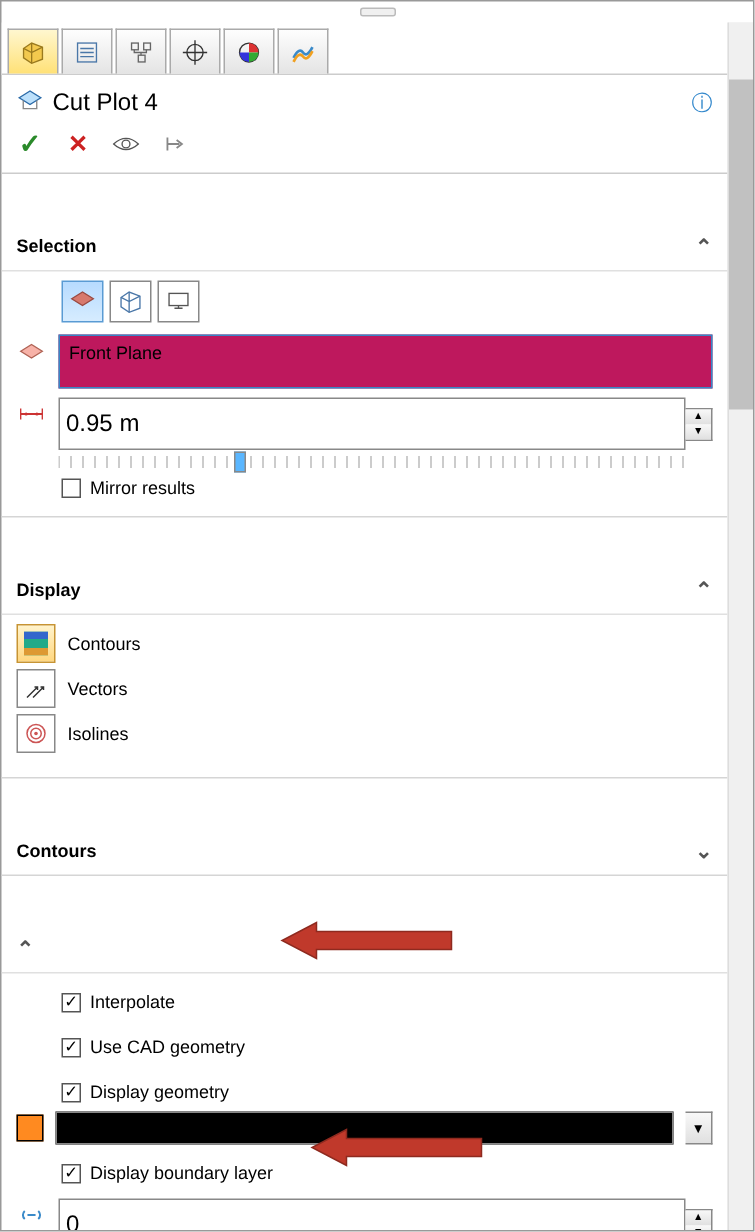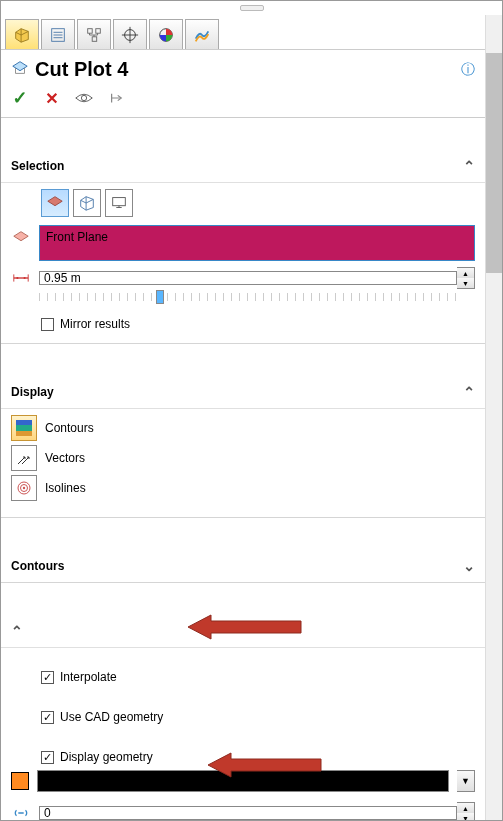--- a/index.html
+++ b/index.html
@@ -11,21 +11,21 @@
   .scroll-thumb { width: 100%; background: #c1c1c1; margin-top: 20px; height: 220px; }
   .scroll-arrow { height: 18px; background: #f0f0f0; }
 
   .toolbar { background: #fff; border-bottom: 1px solid #ccc; padding: 4px 4px 0 4px; display: flex; gap: 0; }
   .tool-btn { width: 34px; height: 30px; border: 1px solid #aaa; border-bottom: none; background: linear-gradient(#fefefe,#e4e4e4); display: flex; align-items: center; justify-content: center; margin-right: 2px; cursor: pointer; }
   .tool-btn.active { background: linear-gradient(#fff7cf,#ffe177); }
   .tool-btn svg { width: 18px; height: 18px; }
 
   .title-row { display: flex; align-items: center; padding: 8px 10px 4px 10px; }
   .title-row .cut-icon { margin-right: 6px; }
-  .title-row .title { font-size: 20px; font-weight: 700; flex: 1; }
+  .title-row .title { font-size: 16px; font-weight: 400; flex: 1; }
   .help-icon { color: #3388cc; font-size: 14px; cursor: pointer; }
 
   .action-row { display: flex; align-items: center; gap: 14px; padding: 4px 10px 10px 10px; border-bottom: 1px solid #ccc; }
   .act { cursor: pointer; width: 18px; height: 18px; display:flex; align-items:center; justify-content:center; }
   .check { color: #2a8a2a; font-size: 18px; font-weight: bold; }
   .cross { color: #cc2222; font-size: 16px; font-weight: bold; }
   .eye svg { width: 20px; height: 14px; }
   .pin svg { width: 18px; height: 14px; }
 
   .section-header { display: flex; align-items: center; padding: 8px 10px; font-weight: 600; font-size: 12px; border-bottom: 1px solid #e0e0e0; cursor: pointer; margin-top: 32px; }
@@ -36,27 +36,27 @@
   .btn-box-row { display: flex; gap: 4px; padding-left: 30px; margin-bottom: 8px; }
   .btn-box { width: 28px; height: 28px; border: 1px solid #888; background: #fff; display:flex; align-items:center; justify-content:center; cursor:pointer; }
   .btn-box.sel { background: linear-gradient(#b7dbff,#d6ecff); border-color:#5a9bd4; }
   .btn-box svg { width:18px; height:18px; }
 
   .row-with-icon { display:flex; align-items:flex-start; gap:8px; margin-bottom:6px; }
   .row-icon { width:20px; display:flex; justify-content:center; padding-top:4px; flex-shrink:0; }
   .row-body { flex:1; }
   .sel-field { height: 36px; border: 1px solid #3787c7; background: #be185d; padding: 4px 6px; font-size:12px; }
   .num-row { display:flex; align-items:center; }
-  .num-input { flex:1; height:14px; border:1px solid #888; padding:0 4px; font-size:12px; }
+  .num-input { flex:1; height:35px; border:1px solid #888; padding:0 4px; font-size:16px; }
   .spinner { width:18px; height:22px; border:1px solid #888; border-left:none; display:flex; flex-direction:column; }
   .spinner div { flex:1; display:flex; align-items:center; justify-content:center; font-size:7px; background:linear-gradient(#f8f8f8,#e0e0e0); cursor:pointer; }
   .slider-track { height:8px; background: repeating-linear-gradient(to right,#ccc 0 1px,transparent 1px 8px); position:relative; margin:4px 18px 0 0; }
   .slider-thumb { position:absolute; top:-3px; left:28%; width:8px; height:14px; background:#59b6ff; border:1px solid #888; }
 
-  .checkbox-row { display:flex; align-items:center; gap:6px; padding-left:30px; margin-top:16px; }
+  .checkbox-row { display:flex; align-items:center; gap:6px; padding-left:30px; margin-top:6px; }
   .checkbox-row.nopad { padding-left: 0; }
   .cb { width:13px; height:13px; border:1px solid #555; display:flex; align-items:center; justify-content:center; font-size:10px; cursor:pointer; }
   .cb.checked::after { content:"✓"; font-size:11px; line-height:1; }
 
   .disp-row { display:flex; align-items:center; gap:8px; margin-bottom:4px; }
   .disp-btn { width:26px; height:26px; border:1px solid #888; background:#fff; display:flex; align-items:center; justify-content:center; cursor:pointer; }
   .disp-btn.orange { background: linear-gradient(#fff3cc,#ffd780); border-color:#c79433; }
   .disp-btn svg { width:16px; height:16px; }
 
   .color-row { display:flex; align-items:center; gap:8px; margin-top:6px; }
@@ -271,20 +271,24 @@
         <div class="checkbox-row nopad">
           <span class="cb checked"></span>
           <span>Display geometry</span>
         </div>
       </div>
       <div class="color-row">
         <div class="color-icon"></div>
         <div class="color-select"></div>
         <div class="color-caret">▼</div>
       </div>
+      <div class="checkbox-row" style="margin-top:12px;">
+        <span class="cb checked"></span>
+        <span>Display boundary layer</span>
+      </div>
       <div class="row-with-icon" style="margin-top:10px;">
         <div class="row-icon">
           <svg width="18" height="14" viewBox="0 0 20 14">
               <path d="M4 7 a3 3 0 0 1 0 -0.01 M5 4 A4 4 0 0 0 5 10 M15 4 A4 4 0 0 1 15 10 M7 7 L13 7" fill="none" stroke="#3a8ac9" stroke-width="1.5"></path>
             </svg>
         </div>
         <div class="row-body">
           <div class="num-row">
             <input class="num-input" value="0" style="">
             <div class="spinner">

